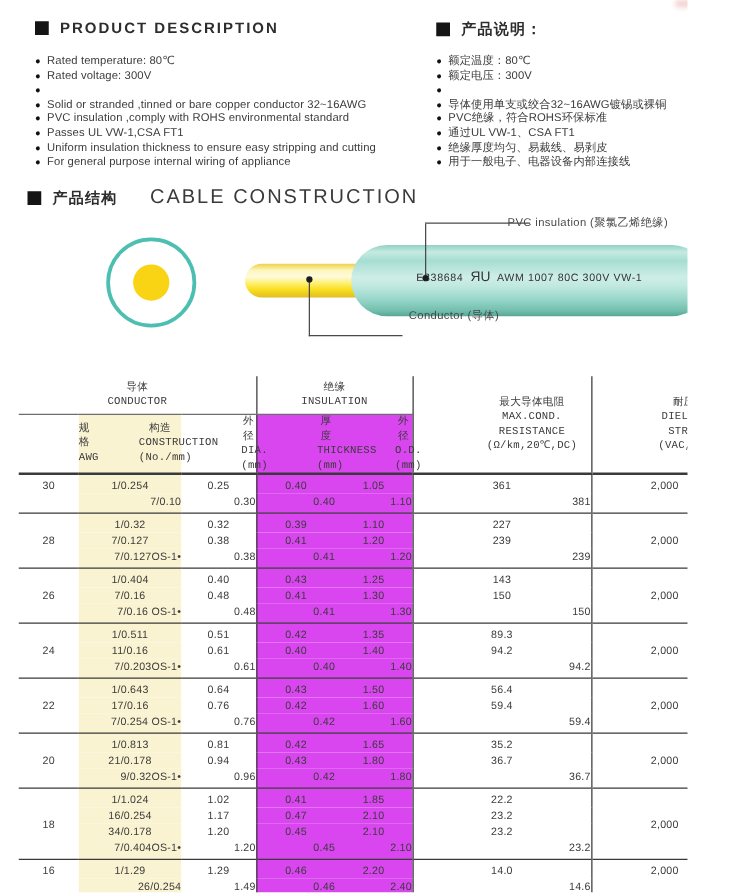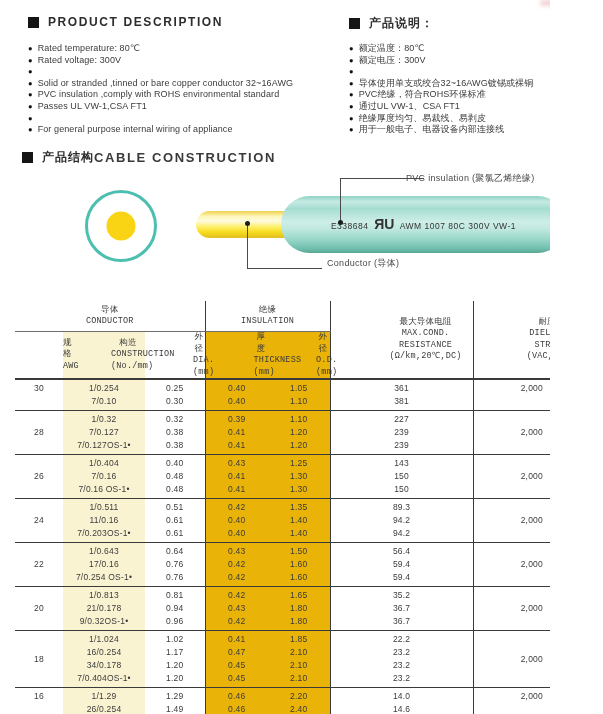--- a/index.html
+++ b/index.html
@@ -25,43 +25,43 @@
   
   .xsec-ring{position:absolute;left:85px;top:190px;width:66px;height:66px;border-radius:50%;
              border:3.5px solid #4cbfb1;background:#fff;}
   .xsec-core{position:absolute;left:50%;top:50%;transform:translate(-50%,-50%);
              width:29px;height:29px;border-radius:50%;background:#f8d414;}
   .rod{position:absolute;left:196px;top:211px;width:110px;height:27px;border-radius:13.5px;z-index:1;
        background:linear-gradient(180deg,#efd04a 0%,#fdf7bb 20%,#fefadd 38%,#fdf06e 58%,#f8dc1c 78%,#e0be23 100%);}
   .capsule{position:absolute;left:281px;top:196px;width:285px;height:57px;border-radius:28.5px;z-index:2;
        background:linear-gradient(180deg,#8fd2c4 0%,#c5eae2 10%,#a6ddd2 22%,#cdeee7 45%,#c0e8df 58%,#9bd8cb 75%,#72bfae 92%,#57a795 100%);}
   .cable-print{padding-top:20px;text-align:center;font-size:8.5px;color:#333;letter-spacing:0.5px;white-space:nowrap;}
-  .ul-mark{font-weight:bold;font-size:14px;letter-spacing:0;}
+  .ul-mark{font-weight:normal;font-size:11px;letter-spacing:0;}
 
   .lead-line{position:absolute;background:#4a4a4a;z-index:3;}
   .lead-dot{position:absolute;width:5px;height:5px;border-radius:50%;background:#1d1d1d;z-index:4;}
   .diag-label{position:absolute;font-size:9px;color:#4a4a4a;letter-spacing:0.3px;white-space:nowrap;z-index:3;}
 
   
   .spec-wrap{position:absolute;left:15px;top:301px;width:575px;}
   table{border-collapse:collapse;table-layout:fixed;width:575px;font-size:8.5px;color:#3b3b3b;}
   th{font-weight:normal;text-align:center;vertical-align:middle;white-space:pre-line;
      line-height:11.5px;letter-spacing:0.2px;padding:0;font-family:Liberation Mono, monospace;}
   .h1 th{height:30px;}
   .grp{border-bottom:1px solid #6e6e6e;}
   .h2 th{height:41px;}
   .h2 th,.span2{border-bottom:2px solid #3a3a3a;padding-left:48px;}
   td{text-align:center;padding:0;line-height:13px;letter-spacing:0.2px;vertical-align:middle;}
   .v-r{border-right:1.5px solid #3a3a3a;}
   .g-top{border-top:1.5px solid #3a3a3a;}
   .g-pad-t{padding-top:2px;}
-  .g-pad-b{padding-bottom:2px;}
+  .g-pad-b{padding-bottom:2px;text-align:right;}
   .vtop{vertical-align:top;padding-top:2px;margin-top:48px;}
   .bg-y{background:#faf3d2;}
-  .bg-b{background:#eab308;}
+  .bg-b{background:#d946ef;}
 </style>
 </head>
 <body>
 
 <div class="page">
 
   <div class="smudge"></div>
 
   <div class="sec-title" style="left:28px;top:15px;">
     <span class="sq"></span>
@@ -86,20 +86,21 @@
       <div class="bullet-item">
         <span class="dot">●</span>
         <span>PVC insulation ,comply with ROHS environmental standard</span>
       </div>
       <div class="bullet-item">
         <span class="dot">●</span>
         <span>Passes UL VW-1,CSA FT1</span>
       </div>
       <div class="bullet-item">
         <span class="dot">●</span>
+        <span>Uniform insulation thickness to ensure easy stripping and cutting</span>
       </div>
       <div class="bullet-item">
         <span class="dot">●</span>
         <span>For general purpose internal wiring of appliance</span>
       </div>
     </div>
 
   <div class="sec-title" style="left:349px;top:15px;">
     <span class="sq"></span>
     <span class="t-zh">产品说明：</span>
@@ -134,21 +135,21 @@
       </div>
       <div class="bullet-item">
         <span class="dot">●</span>
         <span>用于一般电子、电器设备内部连接线</span>
       </div>
     </div>
 
   <div class="sec-title" style="left:22px;top:149px;">
     <span class="sq"></span>
     <span class="t-zh">产品结构</span>
-    <span class="t-en" style="font-weight:bold;font-size:13px;color:#3a3a3a;">CABLE CONSTRUCTION</span>
+    <span class="t-en" style="margin-left:26px;font-weight:normal;font-size:16px;color:#3a3a3a;">CABLE CONSTRUCTION</span>
   </div>
 
   <div class="xsec-ring">
     <div class="xsec-core"></div>
   </div>
 
   <div class="rod"></div>
   <div class="capsule">
     <div class="cable-print">
       <span>E338684</span>&nbsp;
@@ -158,21 +159,21 @@
   </div>
 
   <div class="lead-dot" style="left:338px;top:220px;"></div>
   <div class="lead-line" style="left:340px;top:179px;width:1px;height:43px;"></div>
   <div class="lead-line" style="left:340px;top:178px;width:84px;height:1px;"></div>
   <div class="diag-label" style="left:406px;top:172px;">PVC insulation (聚氯乙烯绝缘)</div>
 
   <div class="lead-dot" style="left:245px;top:221px;"></div>
   <div class="lead-line" style="left:247px;top:225px;width:1px;height:44px;"></div>
   <div class="lead-line" style="left:247px;top:268px;width:75px;height:1px;"></div>
-  <div class="diag-label" style="left:327px;top:257px;">Conductor (导体)</div>
+  <div class="diag-label" style="left:327px;top:246px;">Conductor (导体)</div>
 
   <div class="spec-wrap">
     <table>
       <colgroup>
         <col style="width:48px">
           <col style="width:82px">
           <col style="width:60px">
         <col style="width:63px">
           <col style="width:62px">
           <col style="width:143px">

